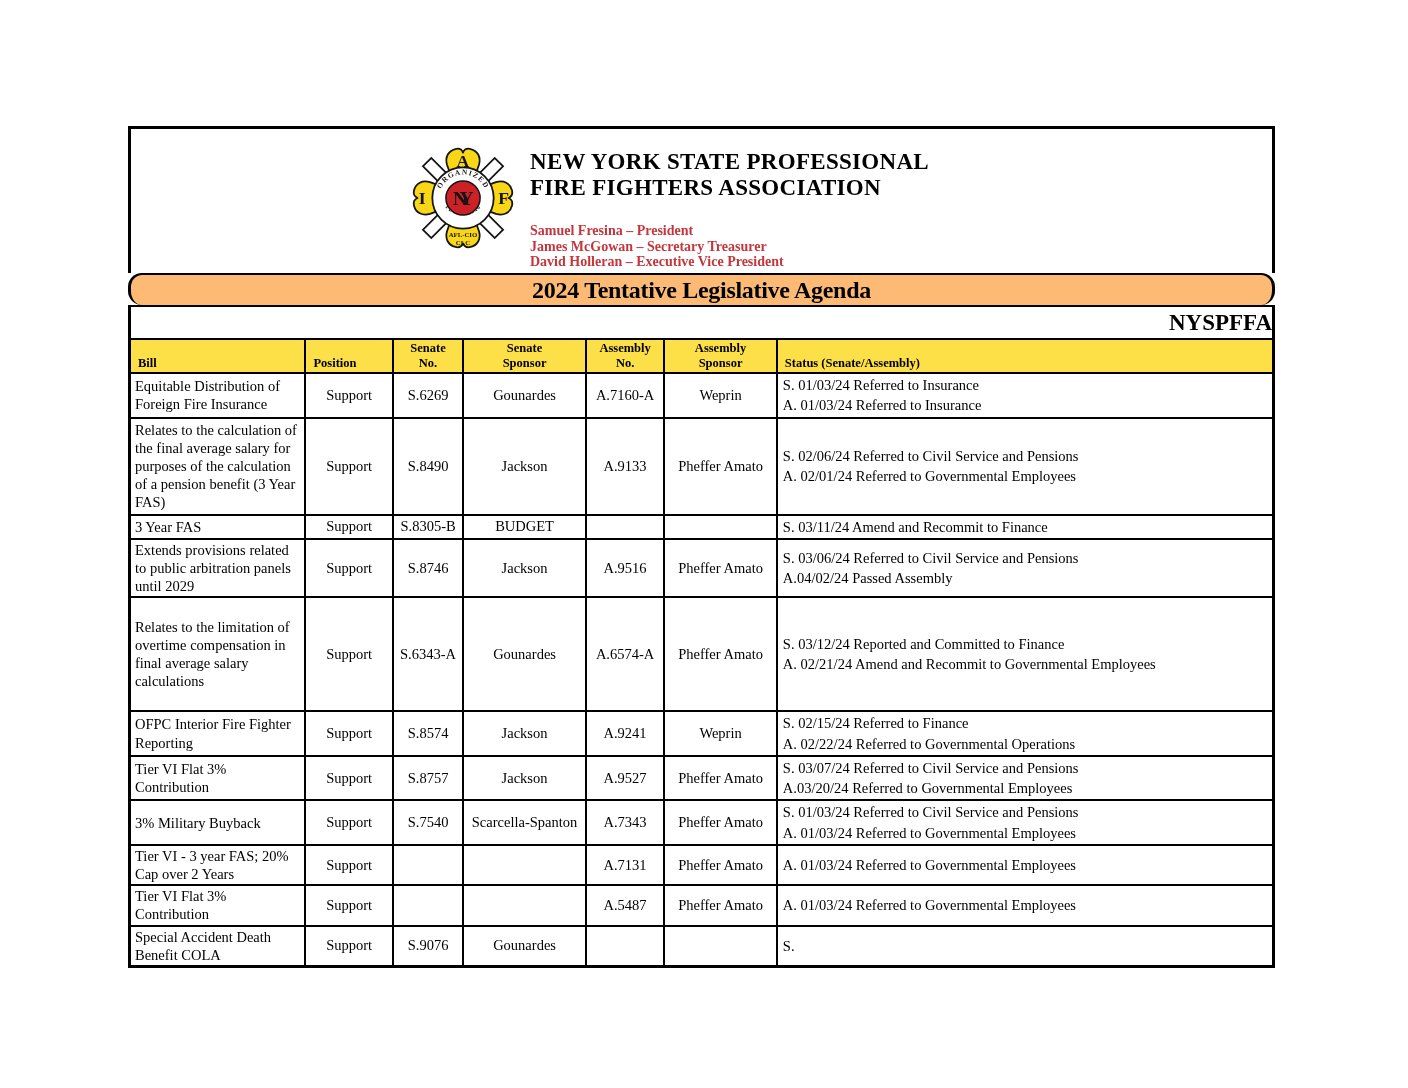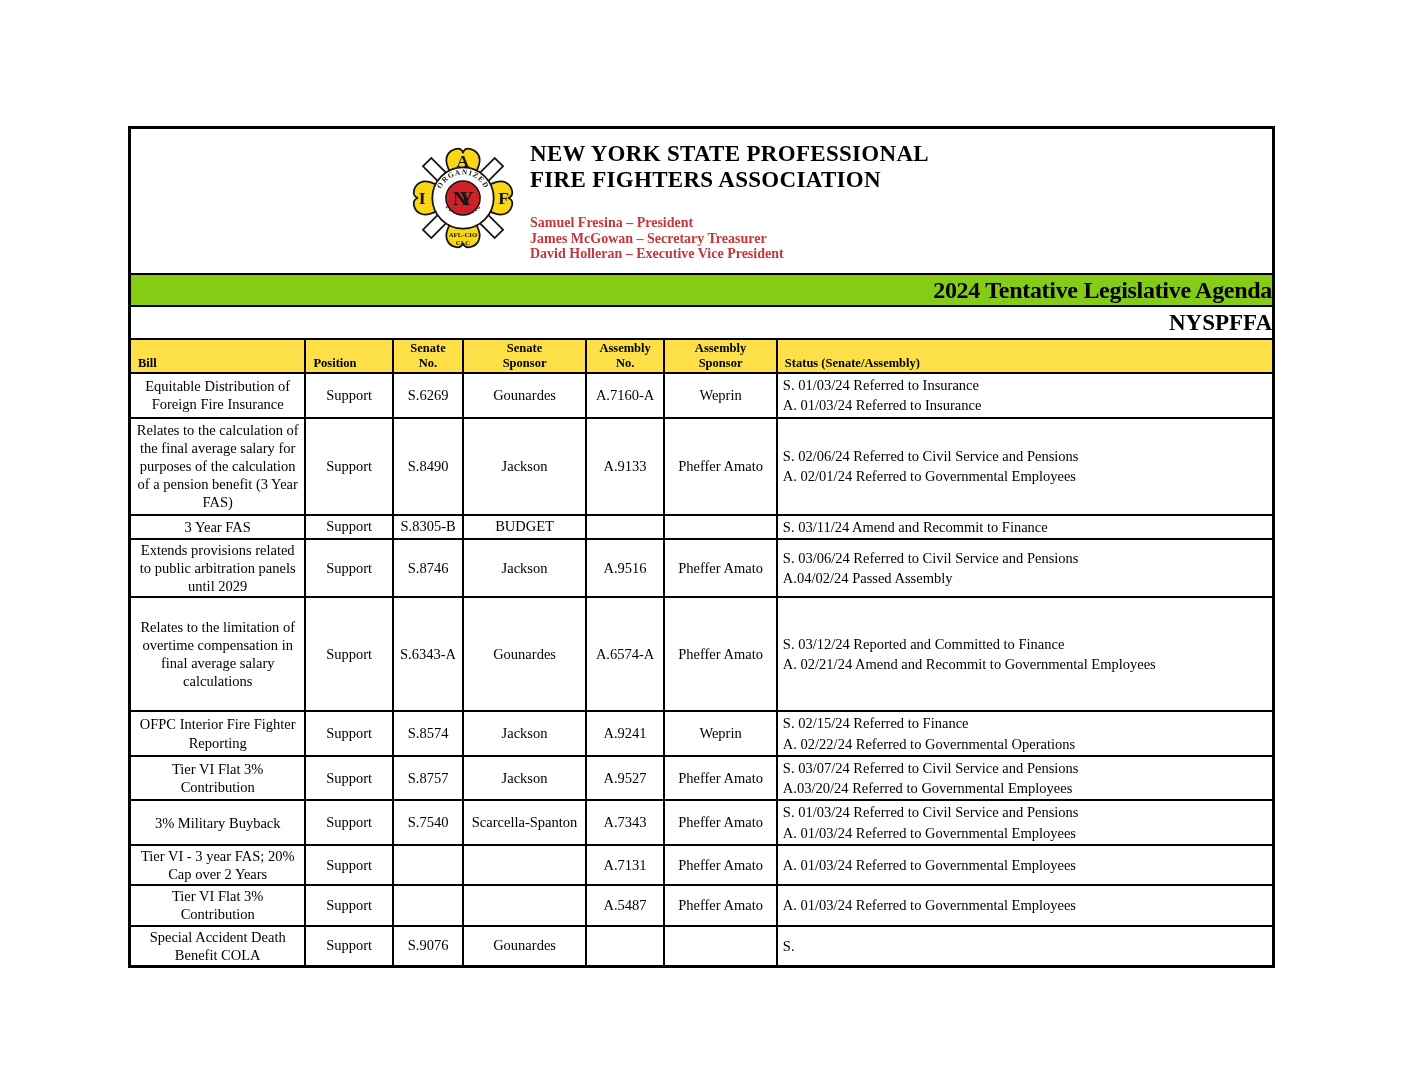--- a/index.html
+++ b/index.html
@@ -2,36 +2,36 @@
 <html><head>
 <meta charset="utf-8">
 <style>
   html,body{margin:0;padding:0;background:#ffffff;}
   body{width:1408px;height:1088px;position:relative;font-family:"Liberation Serif","DejaVu Serif",serif;color:#000;}
   .doc{position:absolute;left:128px;top:126px;width:1147px;box-sizing:border-box;}
 
   
   .logo-section{box-sizing:border-box;border:3px solid #000;border-bottom:none;height:147px;position:relative;background:#fff;}
   .logo{position:absolute;left:272px;top:10px;width:120px;height:118px;}
-  .org-block{position:absolute;left:399px;top:12px;}
+  .org-block{position:absolute;left:399px;top:20px;}
   .org-line{font-weight:bold;font-size:23px;line-height:26px;letter-spacing:0.3px;white-space:nowrap;}
   .officers{margin-top:22px;}
   .officer{font-weight:bold;font-size:14px;line-height:15.5px;color:#c4363c;white-space:nowrap;}
 
-  .title-row{box-sizing:border-box;border-left:3px solid #000;border-right:3px solid #000;border-top:2px solid #000;height:32px;text-align:right;font-weight:bold;font-size:24px;line-height:30px;letter-spacing:-0.3px;background:#84cc16;}
+  .title-row{box-sizing:border-box;border-left:3px solid #000;border-right:3px solid #000;border-top:2px solid #000;height:32px;text-align:center;font-weight:bold;font-size:24px;line-height:30px;letter-spacing:-0.3px;background:#fdba74;border-radius:14px;}
   .subtitle-row{box-sizing:border-box;border-left:3px solid #000;border-right:3px solid #000;border-top:2px solid #000;height:33px;text-align:right;font-weight:bold;font-size:23px;line-height:31px;background:#fff;}
 
   
   table{border-collapse:collapse;table-layout:fixed;width:1147px;}
   th,td{border:2px solid #000;box-sizing:border-box;overflow:hidden;}
   th{background:#fde047;font-size:12.5px;font-weight:bold;padding:1px 7px;}
   th.h-left{text-align:left;vertical-align:bottom;}
   th.h-center{text-align:center;vertical-align:middle;white-space:pre-line;line-height:1.2;}
   td{font-size:14.5px;vertical-align:middle;background:#fff;}
-  td.c-bill{text-align:center;padding:1px 4px;line-height:1.25;}
+  td.c-bill{text-align:left;padding:1px 4px;line-height:1.25;}
   td.c-center{text-align:center;padding:0 2px;}
   td.c-status{text-align:left;padding:1px 5px;line-height:1.4;}
   table{border-bottom:3px solid #000;border-left:3px solid #000;border-right:3px solid #000;}
 
   
   tbody tr:nth-child(1) td{height:38px;}
   tbody tr:nth-child(2) td{height:97px;}
   tbody tr:nth-child(3) td{height:17px;}
   tbody tr:nth-child(4) td{height:56px;}
   tbody tr:nth-child(5) td{height:114px;margin-left:40px;}

